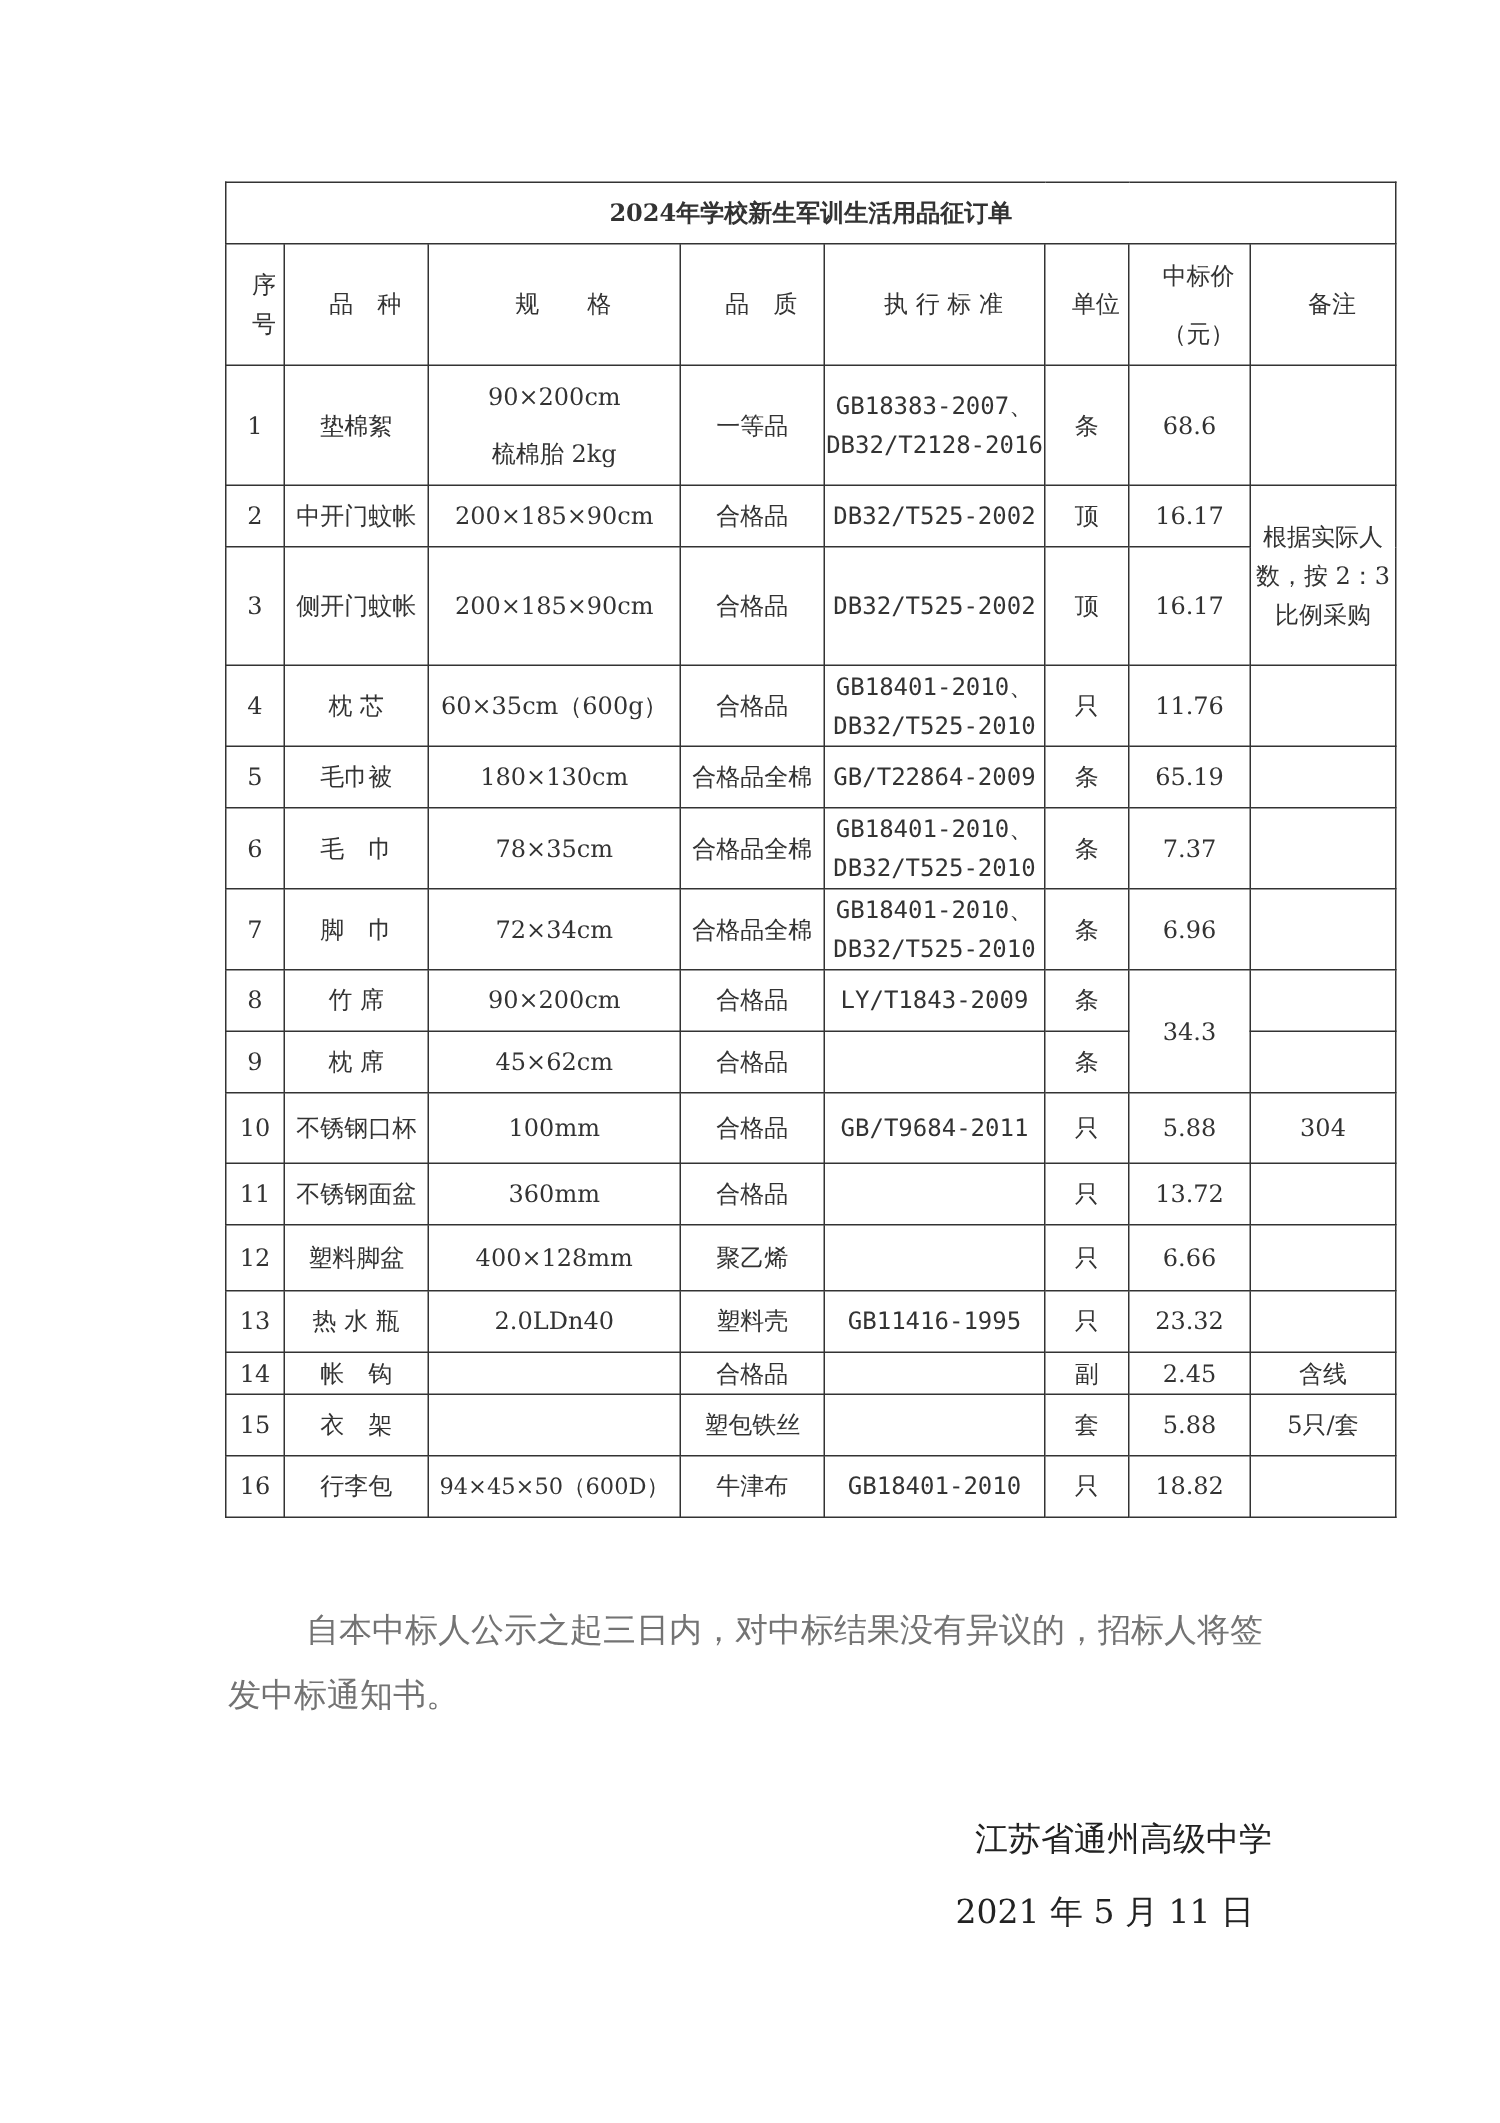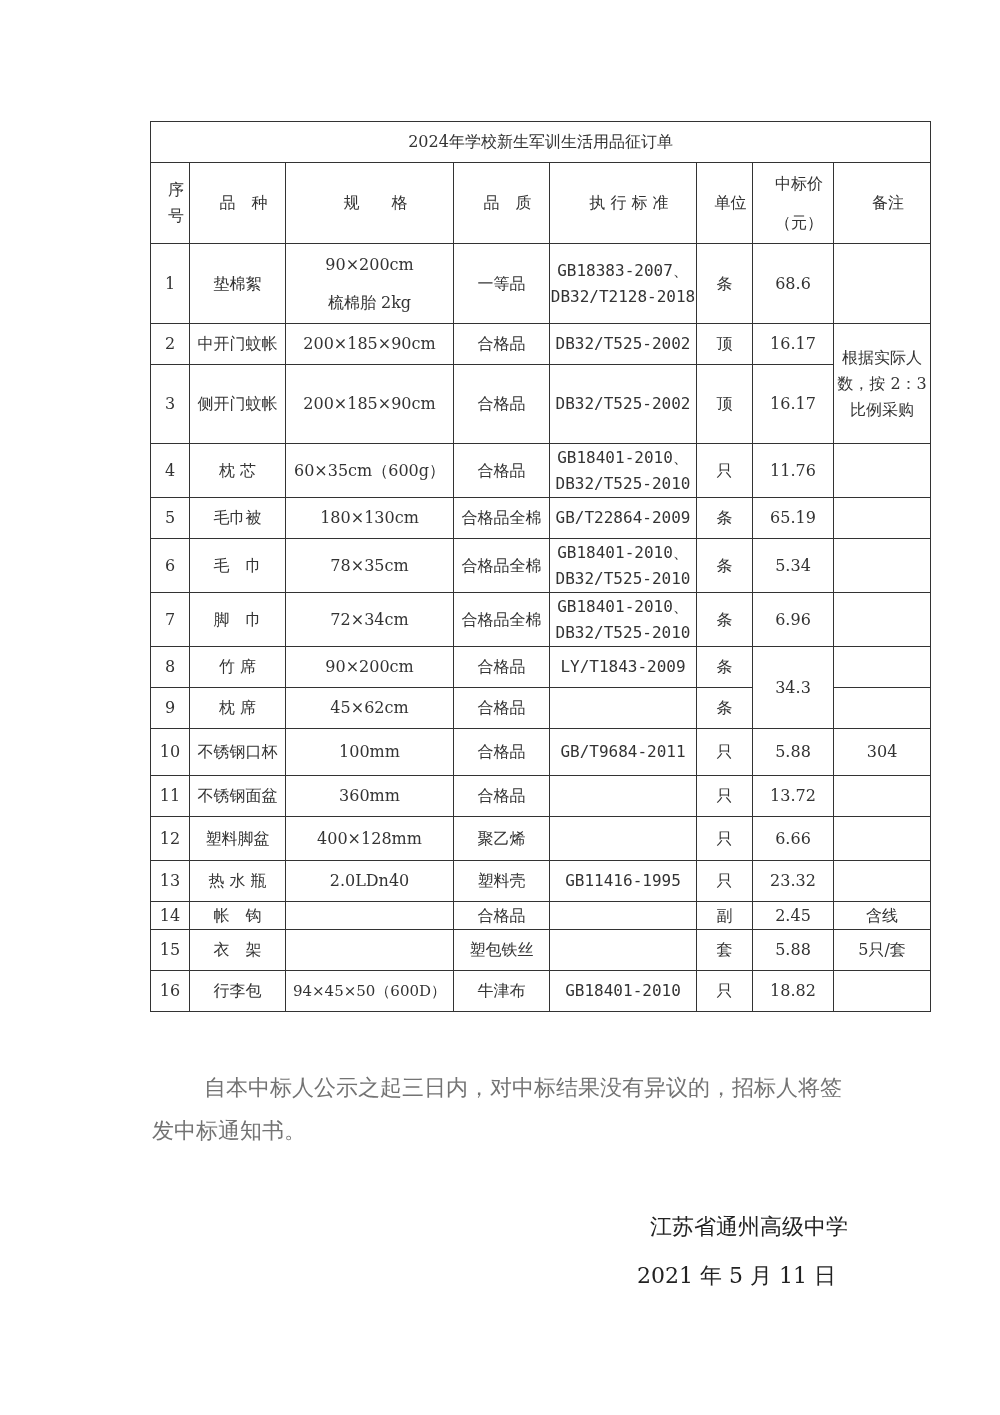--- a/index.html
+++ b/index.html
@@ -1,19 +1,19 @@
 <!DOCTYPE html>
 <html><head>
 <meta charset="utf-8">
 <style>
   html, body { margin: 0; padding: 0; background: #ffffff; }
   body { width: 1000px; height: 1415px; position: relative; font-family: "DejaVu Serif", "Liberation Serif", serif; color: #222; }
   table.order { position: absolute; left: 150px; top: 121px; width: 780px; border-collapse: collapse; table-layout: fixed; }
   table.order td { border: 1px solid #333; text-align: center; vertical-align: middle; font-size: 16px; line-height: 26px; padding: 0; color: #333; }
-  td.title { height: 40px; font-weight: normal; font-size: 16px; }
+  td.title { height: 40px; font-weight: bold; font-size: 16px; }
   tr.hdr td { height: 80px; padding-left: 12px; }
   td.std { font-family: "DejaVu Sans Mono", "Liberation Mono", monospace; font-size: 15px; line-height: 26px; }
   td.note { line-height: 39px; }
   .paragraph { position: absolute; left: 152px; top: 1066px; width: 700px; font-size: 22px; line-height: 43px; color: #737373; text-indent: 52px; }
   .signature { position: absolute; top: 1202px; font-size: 22px; color: #222; line-height: 49px; }
   .sig-org { right: 152px; margin-left: 37px; }
   .sig-date { right: 164px; top: 1251px; }
 </style>
 </head>
 <body>
@@ -50,21 +50,21 @@
   <tr style="height:80px">
     <td>1</td>
     <td>垫棉絮</td>
     <td style="line-height:38px;">
       <div>90×200cm</div>
       <div>梳棉胎 2kg</div>
     </td>
     <td>一等品</td>
     <td class="std">
       <div>GB18383-2007、</div>
-      <div>DB32/T2128-2018</div>
+      <div>DB32/T2128-2016</div>
     </td>
     <td>条</td>
     <td>68.6</td>
     <td></td>
   </tr>
 
   <tr style="height:41px">
     <td>2</td>
     <td>中开门蚊帐</td>
     <td>200×185×90cm</td>
@@ -113,21 +113,21 @@
   <tr style="height:54px">
     <td>6</td>
     <td>毛　巾</td>
     <td>78×35cm</td>
     <td>合格品全棉</td>
     <td class="std">
       <div>GB18401-2010、</div>
       <div>DB32/T525-2010</div>
     </td>
     <td>条</td>
-    <td>5.34</td>
+    <td>7.37</td>
     <td></td>
   </tr>
 
   <tr style="height:54px">
     <td>7</td>
     <td>脚　巾</td>
     <td>72×34cm</td>
     <td>合格品全棉</td>
     <td class="std">
       <div>GB18401-2010、</div>

